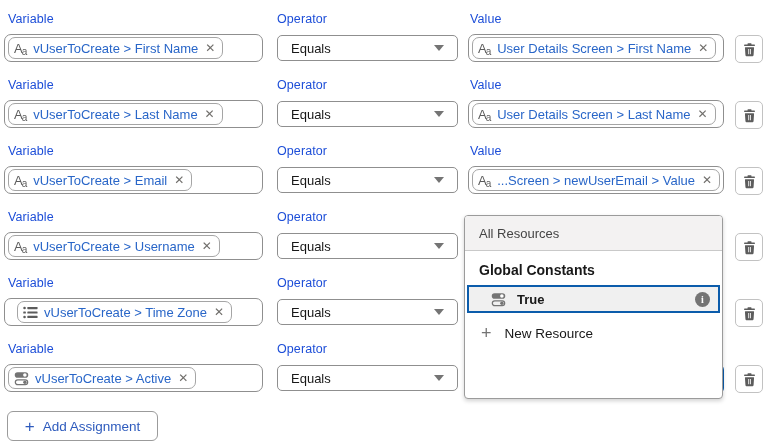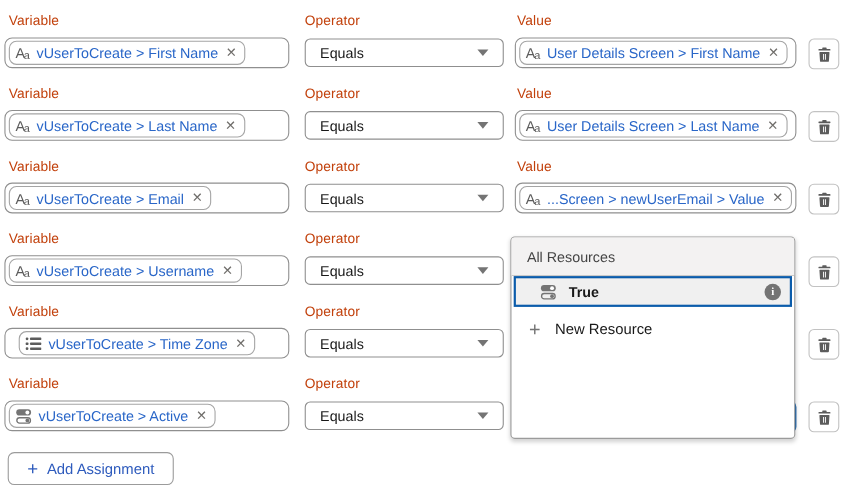--- a/index.html
+++ b/index.html
@@ -3,21 +3,21 @@
 <meta charset="utf-8">
 <style>
   * { margin:0; padding:0; box-sizing:border-box; }
   html,body { background:#ffffff; }
   .canvas {
     position:relative; width:773px; height:447px; overflow:hidden;
     font-family:"Liberation Sans", sans-serif; background:#fff;
     -webkit-font-smoothing:antialiased;
   }
   .field-label {
-    position:absolute; font-size:12.5px; color:#c2410c; letter-spacing:.1px;
+    position:absolute; font-size:12.5px; color:#1d4ed8; letter-spacing:.1px;
   }
   
   .pillbox {
     position:absolute; height:28px; background:#fff;
     border:1px solid #8f8f8f; border-radius:7px;
     display:flex; align-items:center; padding:0 3px;
   }
   .pill {
     display:inline-flex; align-items:center; gap:6px; height:22px;
     border:1px solid #a5a5a5; border-radius:7px; background:#fff;
@@ -269,20 +269,21 @@
     <span class="chevron"></span>
   </div>
   <div class="trash-btn" style="top:365px;">
     <svg width="15" height="15" viewBox="0 0 16 16">
       <path fill="#5c5c5c" d="M6.5 1.2h3a.6.6 0 0 1 .6.6v.8h3.2a.5.5 0 0 1 .5.5v.6a.5.5 0 0 1-.5.5H2.7a.5.5 0 0 1-.5-.5v-.6a.5.5 0 0 1 .5-.5h3.2v-.8a.6.6 0 0 1 .6-.6zM3.6 5.6h8.8c.3 0 .5.25.48.55l-.55 8.1a.9.9 0 0 1-.9.85H4.57a.9.9 0 0 1-.9-.84l-.55-8.1a.5.5 0 0 1 .48-.56zm3.1 1.9v5.6h.9V7.5zm1.8 0v5.6h.9V7.5z"></path>
     </svg>
   </div>
 
   <div class="popup">
     <div class="popup-header">All Resources</div>
+    <div class="popup-section-title">Global Constants</div>
     <div class="popup-item">
       <svg width="15" height="15" viewBox="0 0 16 16" style="margin-left:1px">
         <rect x="0.8" y="1.2" width="14.4" height="6" rx="3" fill="#747474"></rect>
         <circle cx="11.6" cy="4.2" r="1.9" fill="#ffffff"></circle>
         <rect x="1.4" y="9.4" width="13.2" height="5.2" rx="2.6" fill="none" stroke="#747474" stroke-width="1.3"></rect>
         <circle cx="11.6" cy="12" r="1.8" fill="#747474"></circle>
       </svg>
       <span class="popup-item-label">True</span>
       <span class="info-dot">i</span>
     </div>

